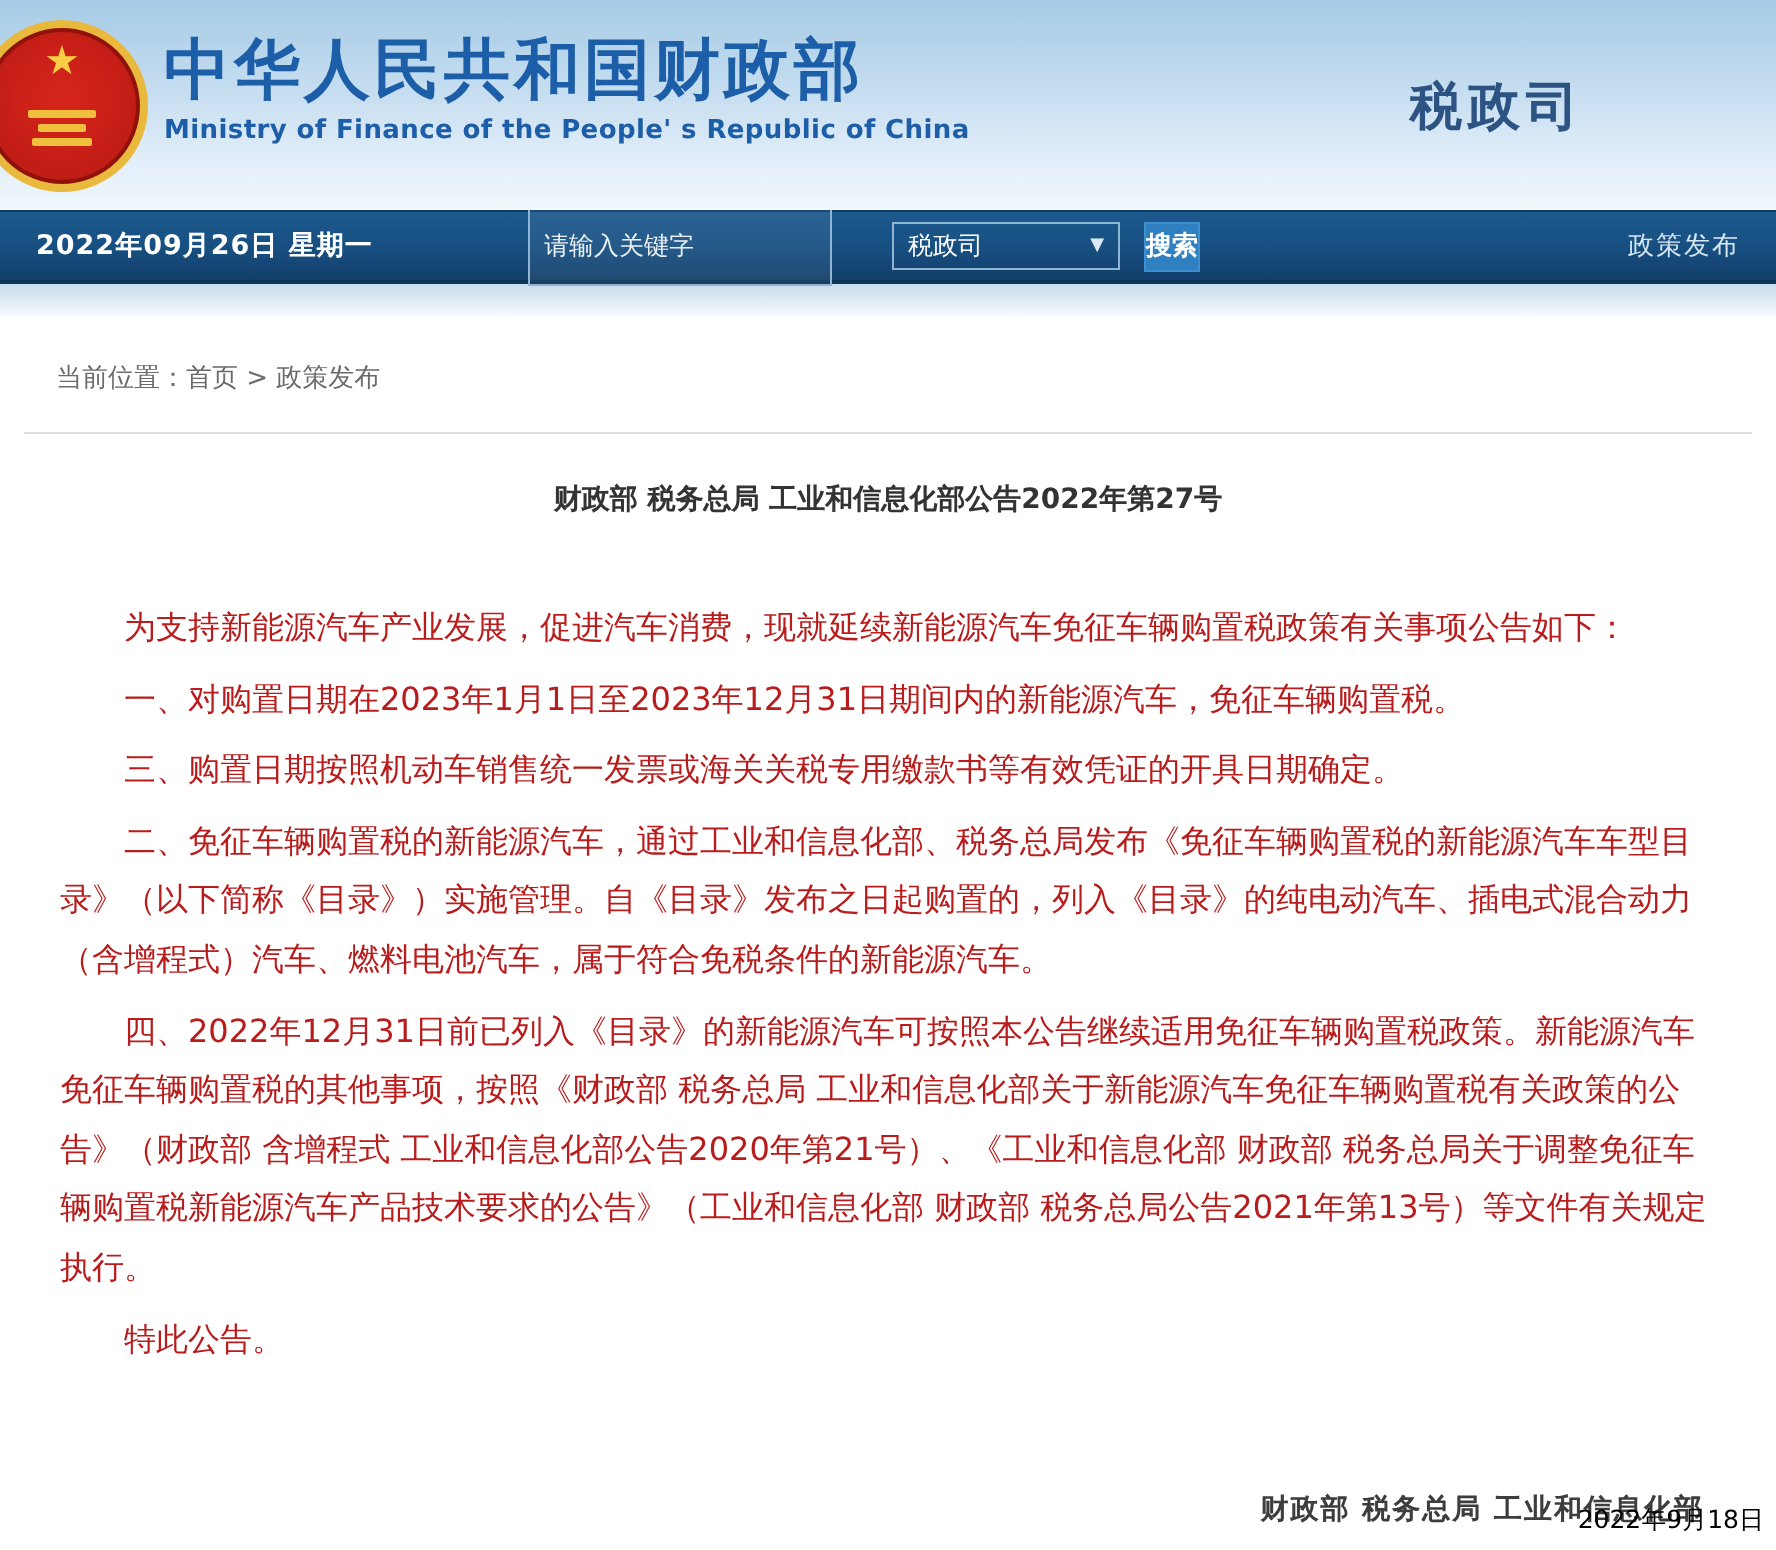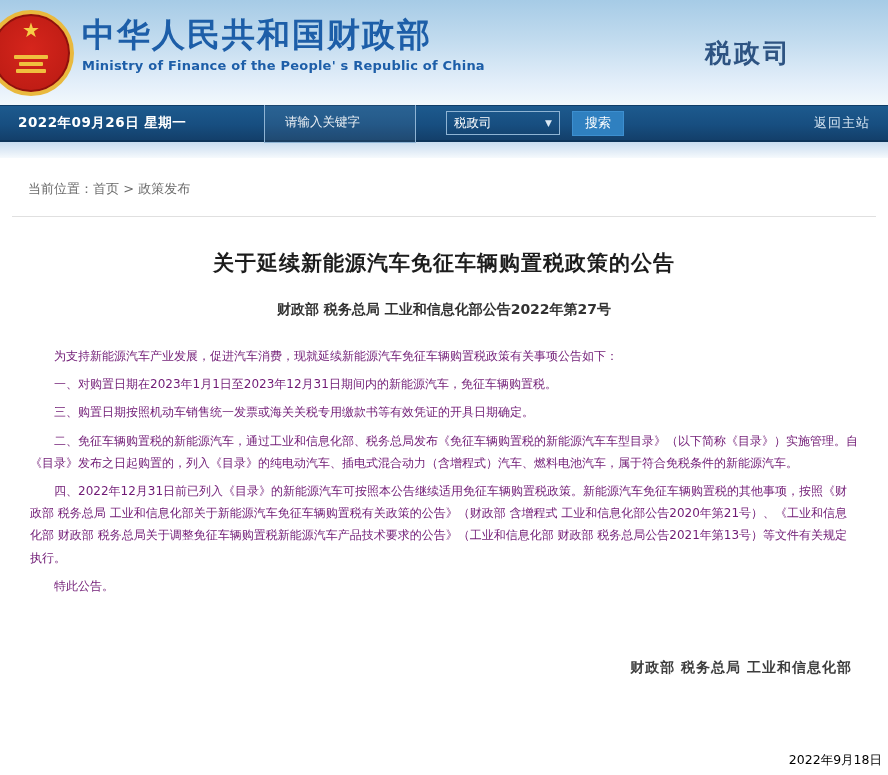--- a/index.html
+++ b/index.html
@@ -34,46 +34,46 @@
   .dept-name { position:absolute; right:96px; top:36px; color:#2d5382; font-size:26px; font-weight:bold; letter-spacing:3px; }
   
   .navbar {
     height:37px; background:linear-gradient(180deg,#1d5a8e 0%,#174e80 55%,#133f6a 100%);
     border-top:1px solid #0f3c66; border-bottom:2px solid #0d3459;
     display:flex; align-items:center; padding:0 18px; color:#fff;
   }
   .nav-date { font-size:13.5px; font-weight:bold; width:246px; letter-spacing:0.5px; }
   .search-input {
     width:152px; height:40px; background:rgba(255,255,255,0.06);
-    border:1px solid #8fb4d4; color:#fff; font-size:12.5px; padding:0 20px;
-    font-family:Liberation Mono, monospace; outline:none;
+    border:1px solid #8fb4d4; color:#fff; font-size:12.5px; padding:0 7px;
+    font-family:Liberation Sans, sans-serif; outline:none;
   }
   .search-input::placeholder { color:rgba(255,255,255,0.9); }
   .scope-select {
     width:114px; height:24px; border:1px solid #8fb4d4; margin-left:30px;
     display:flex; align-items:center; justify-content:space-between;
     padding:0 7px; font-size:12.5px; cursor:pointer;
   }
   .scope-select .arrow { font-size:9px; color:#dce9f4; }
   .search-btn {
-    margin-left:12px; height:25px; padding:0 12px;
+    margin-left:12px; height:25px; padding:0 0;
     background:#2f80c0; border:1px solid #3d8fd0; color:#fff;
-    font-size:13px; font-weight:normal; cursor:pointer; font-family:inherit;
+    font-size:13px; font-weight:bold; cursor:pointer; font-family:inherit;
   }
   .home-link { margin-left:auto; color:#d7e6f3; font-size:13px; text-decoration:none; letter-spacing:1px; }
   
   .strip { height:16px; background:linear-gradient(180deg,#c9dcee 0%,#e3edf7 60%,#f6fafd 100%); }
   
   .content { background:#fff; position:relative; height:617px; }
   .breadcrumb { padding:22px 0 12px 28px; font-size:13px; color:#6b6b6b; }
   .divider { border:none; border-top:1px solid #e0e0e0; margin:6px 12px 0 12px; }
   .article { padding:0 30px; }
   .doc-title { margin-top:32px; text-align:center; font-size:21px; font-weight:bold; color:#1c1c1c; letter-spacing:1px; }
   .doc-number { margin-top:24px; text-align:center; font-size:14px; font-weight:bold; color:#333; }
-  .doc-body { margin-top:26px; font-size:12px; color:#701a75; line-height:1.85; }
+  .doc-body { margin-top:40px; font-size:16px; color:#b91c1c; line-height:1.85; }
   .doc-body p { text-indent:2em; margin:6px 0; }
   .signature { margin-top:62px; text-align:right; font-size:14px; font-weight:bold; color:#3d3d3d; padding-right:6px; letter-spacing:1px; }
   .watermark { position:absolute; right:6px; bottom:6px; font-size:12.5px; color:#000000; }
 </style>
 </head>
 <body>
 
 <div class="banner">
   <div class="emblem">
     <span class="star">★</span>
@@ -91,31 +91,30 @@
 </div>
 
 <div class="navbar">
   <div class="nav-date">2022年09月26日  星期一</div>
   <input class="search-input" type="text" placeholder="请输入关键字" style="">
   <div class="scope-select">
     <span>税政司</span>
     <span class="arrow">▼</span>
   </div>
   <button class="search-btn">搜索</button>
-  <a class="home-link" href="#">返回主站</a>
+  <a class="home-link" href="#">政策发布</a>
 </div>
 
 <div class="strip"></div>
 
 <div class="content">
   <div class="breadcrumb">当前位置：首页 &gt; 政策发布</div>
   <hr class="divider">
 
   <div class="article">
-    <h1 class="doc-title">关于延续新能源汽车免征车辆购置税政策的公告</h1>
     <div class="doc-number">财政部  税务总局  工业和信息化部公告2022年第27号</div>
 
     <div class="doc-body">
       <p>为支持新能源汽车产业发展，促进汽车消费，现就延续新能源汽车免征车辆购置税政策有关事项公告如下：</p>
       <p>一、对购置日期在2023年1月1日至2023年12月31日期间内的新能源汽车，免征车辆购置税。</p>
       <p>三、购置日期按照机动车销售统一发票或海关关税专用缴款书等有效凭证的开具日期确定。</p>
       <p>二、免征车辆购置税的新能源汽车，通过工业和信息化部、税务总局发布《免征车辆购置税的新能源汽车车型目录》（以下简称《目录》）实施管理。自《目录》发布之日起购置的，列入《目录》的纯电动汽车、插电式混合动力（含增程式）汽车、燃料电池汽车，属于符合免税条件的新能源汽车。</p>
       <p>四、2022年12月31日前已列入《目录》的新能源汽车可按照本公告继续适用免征车辆购置税政策。新能源汽车免征车辆购置税的其他事项，按照《财政部 税务总局 工业和信息化部关于新能源汽车免征车辆购置税有关政策的公告》（财政部 含增程式 工业和信息化部公告2020年第21号）、《工业和信息化部 财政部 税务总局关于调整免征车辆购置税新能源汽车产品技术要求的公告》（工业和信息化部 财政部 税务总局公告2021年第13号）等文件有关规定执行。</p>
       <p>特此公告。</p>
     </div>

